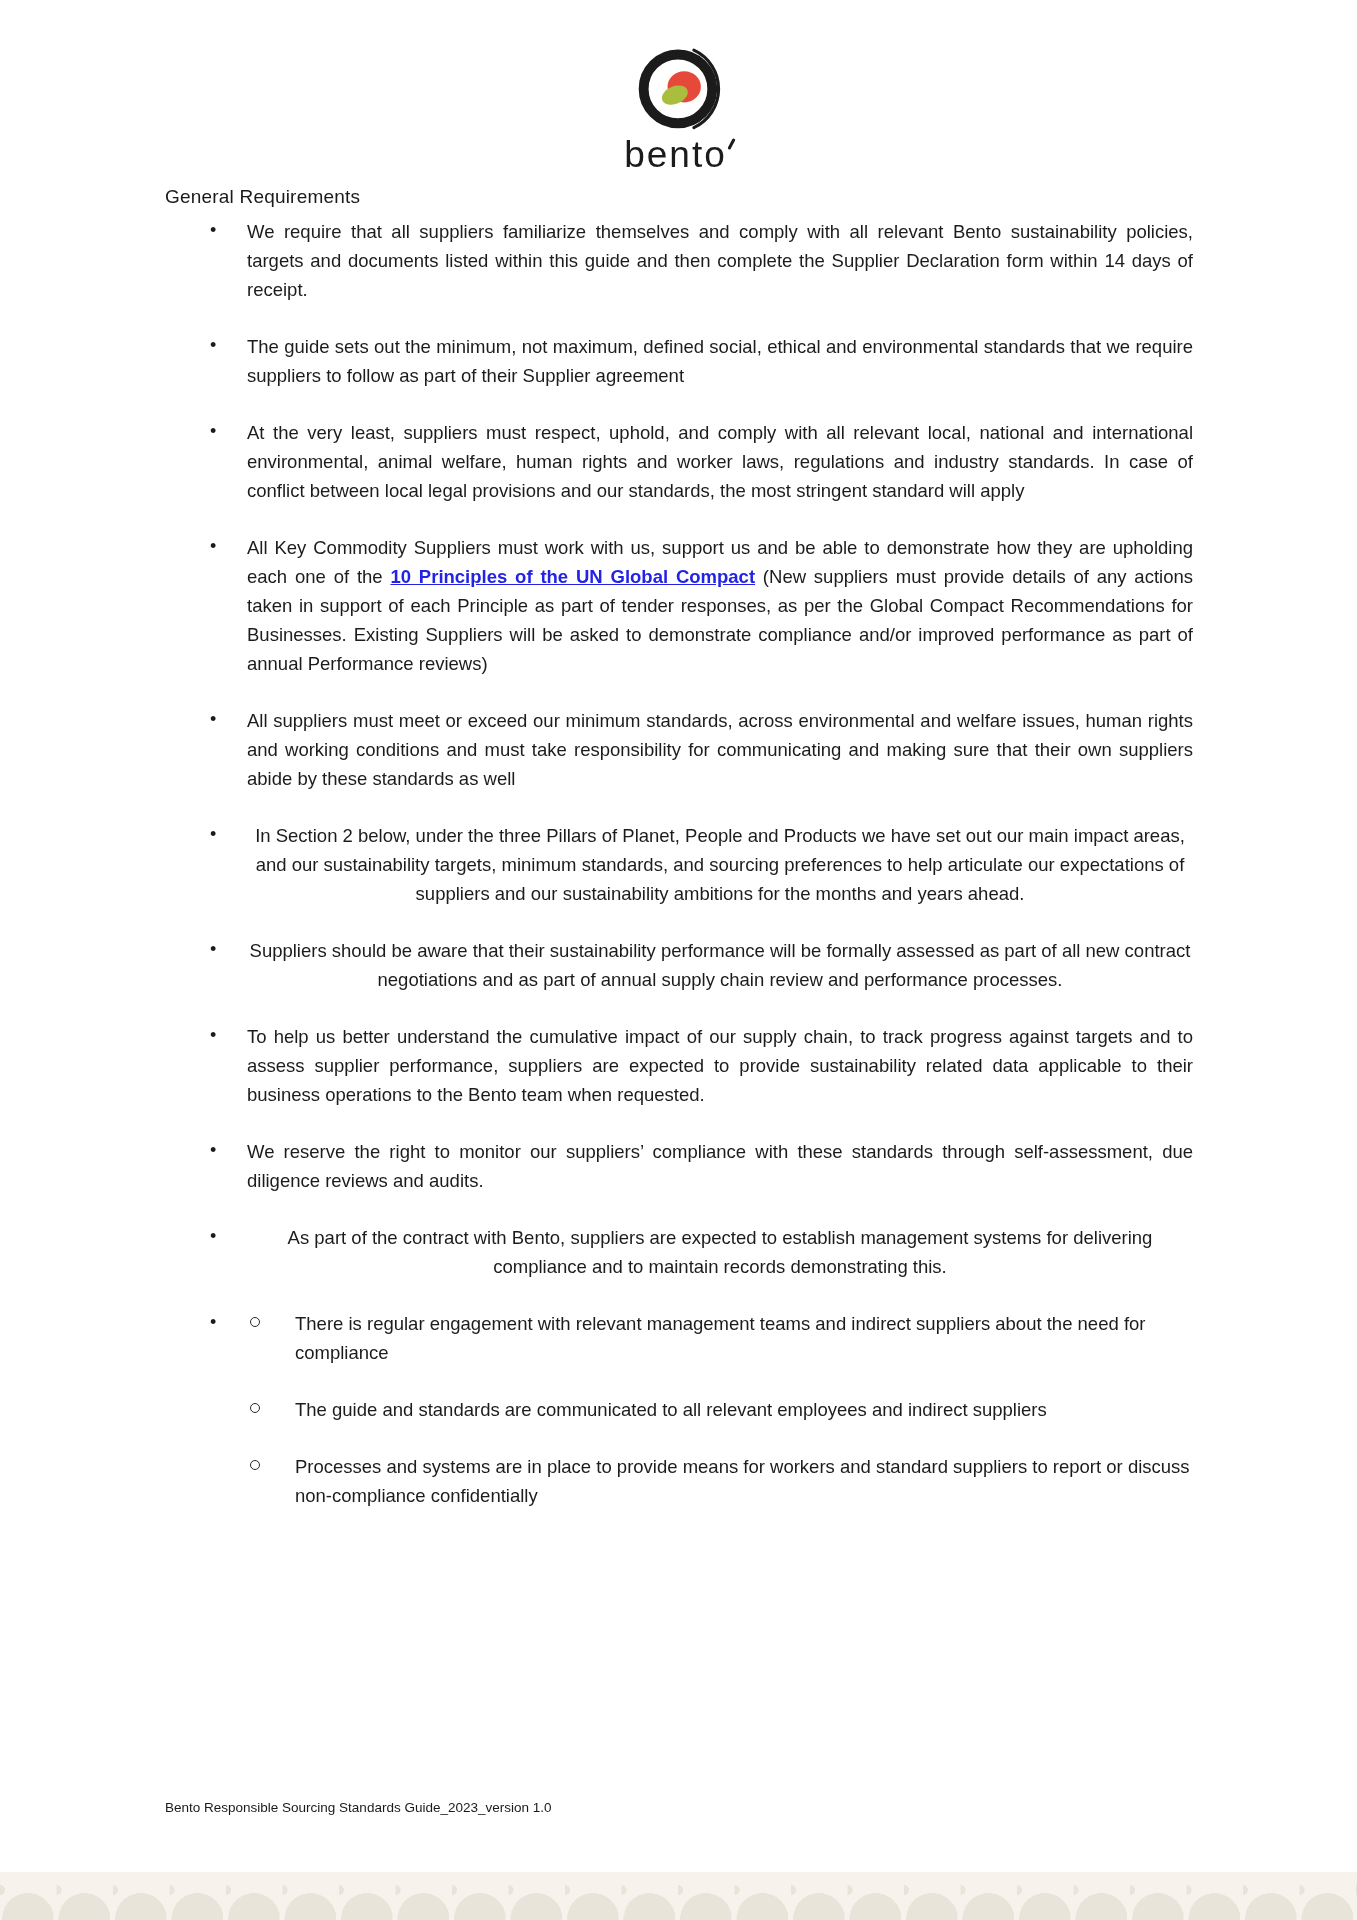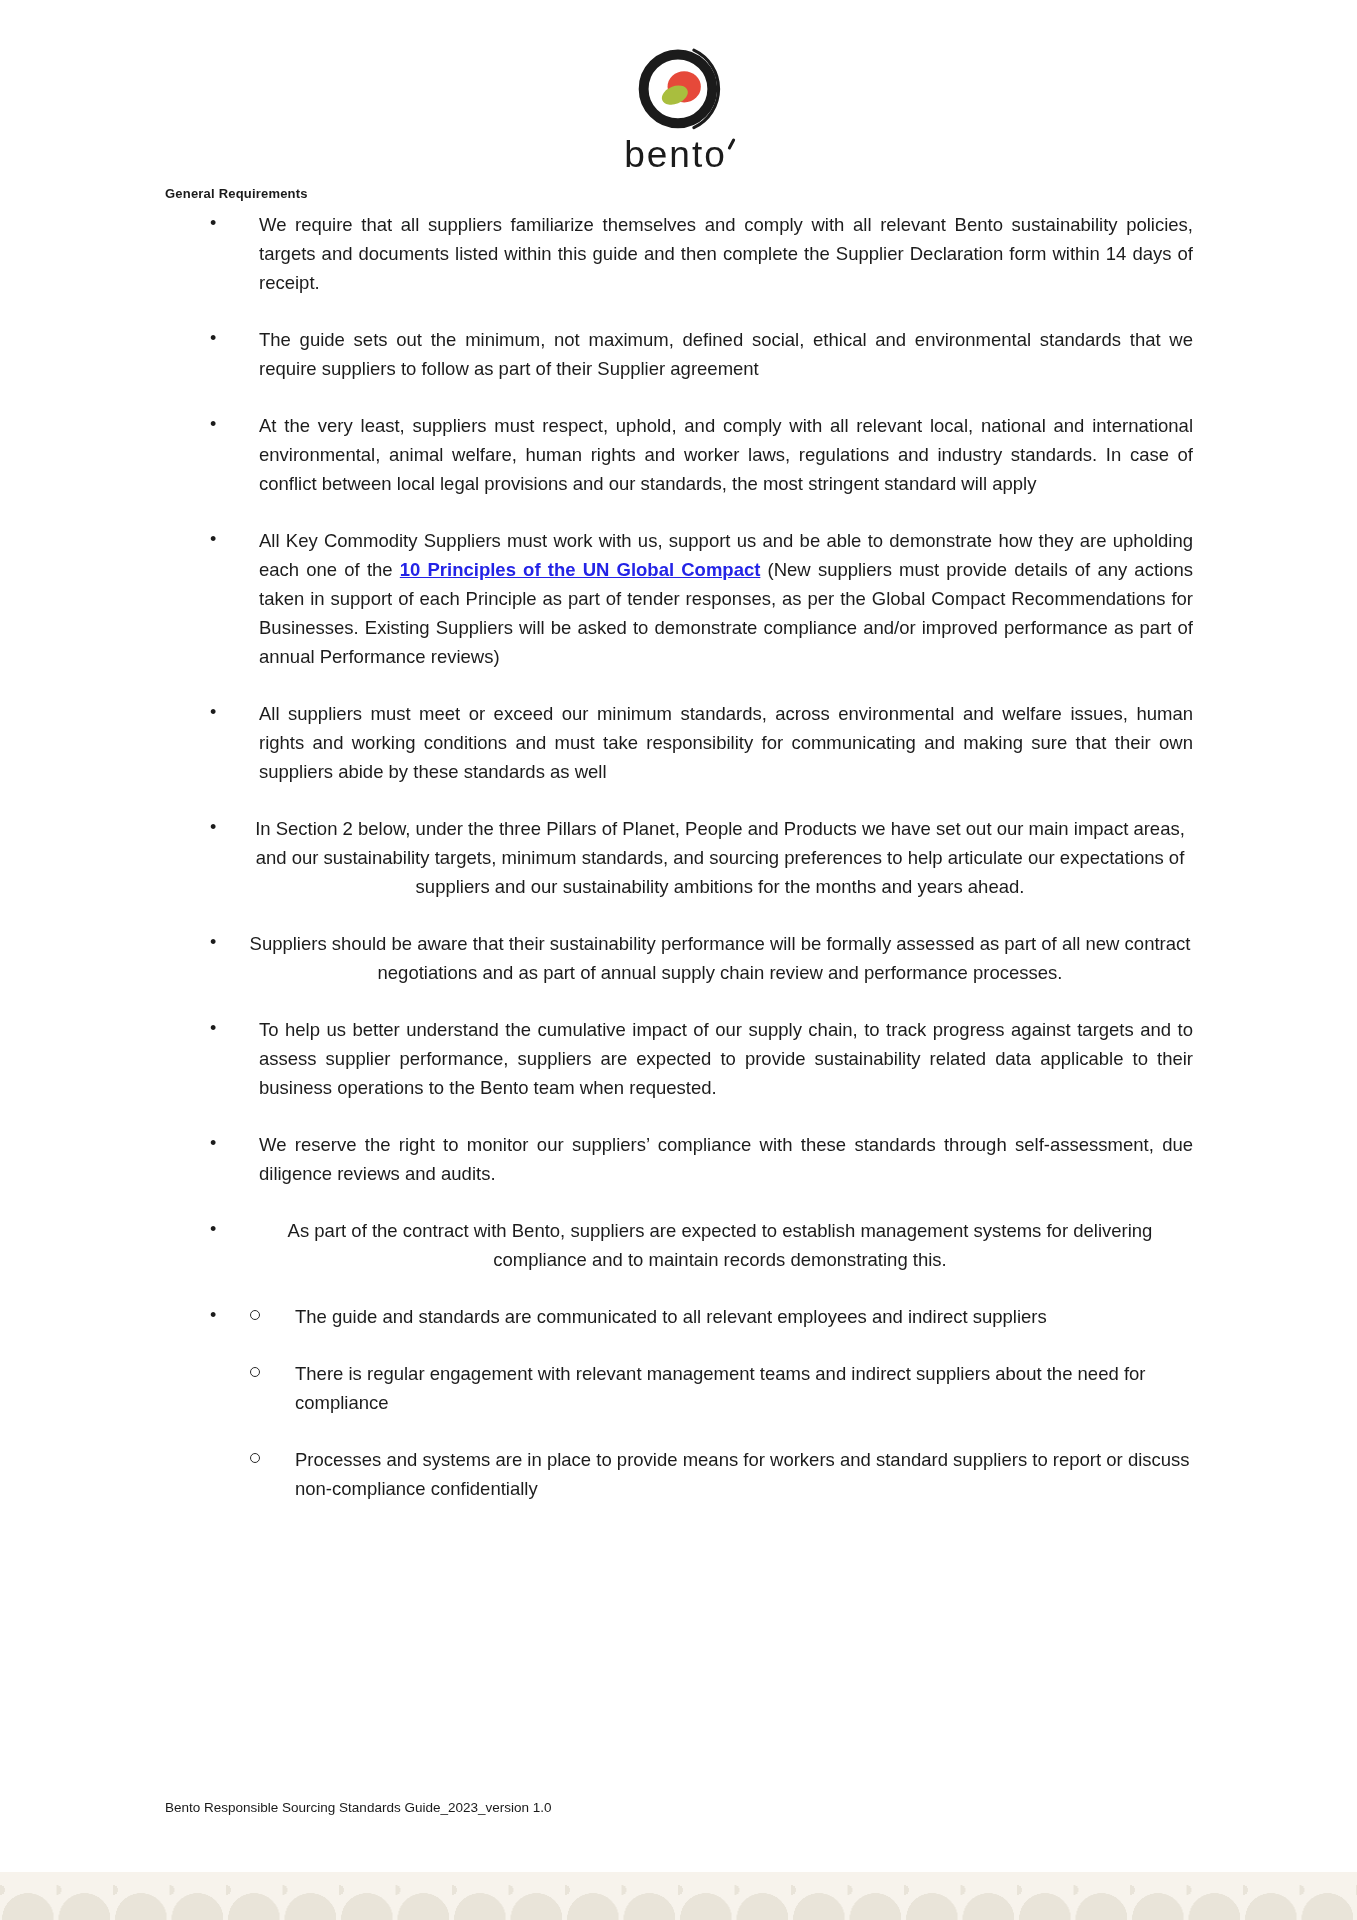--- a/index.html
+++ b/index.html
@@ -24,31 +24,31 @@
   .brand-tick{
     width:3px;height:12px;background:#1b1b1b;border-radius:2px;
     transform:rotate(28deg);margin:2px 0 0 3px;
   }
 
   
   .content{position:absolute;left:165px;top:186px;width:1028px;}
   .doc-section{margin:0;}
   .doc-section + .doc-section{margin-top:16px;}
   .sec-heading{
-    font-size:13px;font-weight:bold;margin:0 0 9px 0;
+    font-size:19px;font-weight:normal;margin:0 0 9px 0;
     letter-spacing:0.2px;color:#1a1a1a;
   }
   ul.lvl1{list-style:none;margin:0;padding:0;}
   ul.lvl1 > li{
     position:relative;padding-left:82px;margin-bottom:28px;
     font-size:18.5px;line-height:29px;
   }
   .bullet-marker{position:absolute;left:45px;top:-1px;font-size:18px;}
   .bt{margin:0;text-align:center;}
-  .bt.justify{text-align:justify;margin-left:12px;}
+  .bt.justify{text-align:justify;}
   a.doc-link{color:#2323e6;text-decoration:underline;cursor:pointer;font-weight:bold;}
 
   ul.lvl2{list-style:none;margin:28px 0 0 0;padding:0;}
   ul.lvl2 > li{position:relative;padding-left:48px;margin-bottom:28px;}
   ul.lvl2 > li:last-child{margin-bottom:0;}
   .sub-marker{
     position:absolute;left:3px;top:8px;width:10px;height:10px;
     border:1.6px solid #2a2a2a;border-radius:50%;box-sizing:border-box;
   }
 
@@ -128,22 +128,22 @@
             <span class="bullet-marker">•</span>
             <p class="bt justify"><span>We reserve the right to monitor our suppliers’ compliance with these standards through self-assessment, due diligence reviews and audits.</span></p>
           </li>
           <li>
             <span class="bullet-marker">•</span>
             <p class="bt"><span>As part of the contract with Bento, suppliers are expected to establish management systems for delivering compliance and to maintain records demonstrating this.</span></p>
           </li>
           <li>
             <span class="bullet-marker">•</span>
             <ul class="lvl2">
+              <li><span class="sub-marker"></span><span>There is regular engagement with relevant management teams and indirect suppliers about the need for compliance</span></li>
               <li><span class="sub-marker"></span><span>The guide and standards are communicated to all relevant employees and indirect suppliers</span></li>
-              <li><span class="sub-marker"></span><span>There is regular engagement with relevant management teams and indirect suppliers about the need for compliance</span></li>
               <li><span class="sub-marker"></span><span>Processes and systems are in place to provide means for workers and standard suppliers to report or discuss non-compliance confidentially</span></li>
             </ul>
           </li>
         </ul>
       </section>
     </main>
 
   <div class="footer">Bento Responsible Sourcing Standards Guide_2023_version 1.0</div>
 
   <div class="scallop-band"></div>

